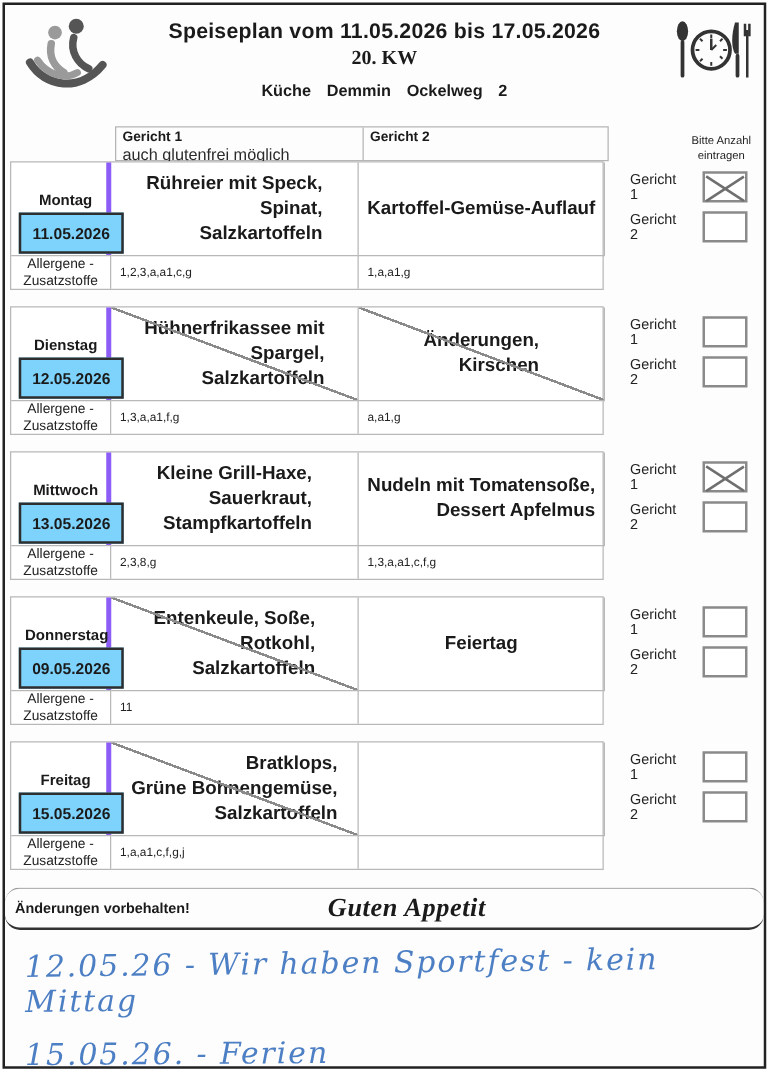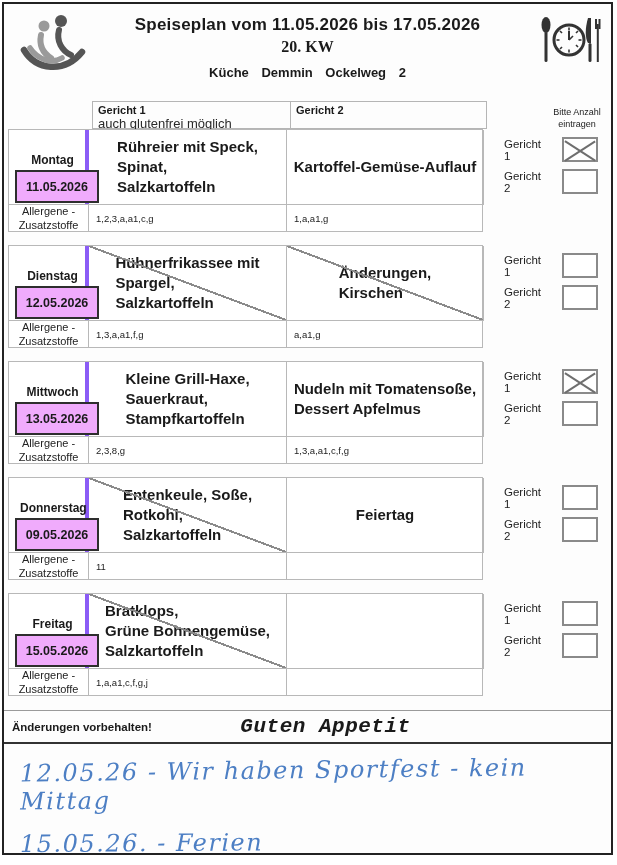--- a/index.html
+++ b/index.html
@@ -23,41 +23,41 @@
   .th { padding:2px 4px 0 5px; border-right:1px solid #b5b5b5; }
   .th:last-child { border-right:none; }
   .th-label { font-size:11px; font-weight:bold; }
   .th-sub { font-size:13px; color:#2a2a2a; }
   .count-header { position:absolute; left:527px; top:5px; width:84px; text-align:center; font-size:9px; line-height:1.35; color:#222; }
 
   .day-block { position:relative; width:605px; margin-bottom:13px; }
   .block-grid { width:475px; display:grid; grid-template-columns:80px 198px 197px; grid-template-rows:74px 27px; border:1px solid #b8b8b8; background:#fff; }
   .day-cell { position:relative; border-right:4px solid #8b5cf6;margin-left:11px; }
   .day-name { position:absolute; bottom:37px; left:0; width:100%; text-align:center; font-size:12px; font-weight:bold; }
-  .date-box { position:absolute; left:-5px; bottom:1px; width:84px; height:33px; border:2px solid #2e2e2e; background:#f0abfc; display:flex; align-items:center; justify-content:center; font-size:12.5px; font-weight:bold; z-index:2; }
-  .dish-cell { position:relative; border-right:1px solid #b8b8b8; display:flex; align-items:center; justify-content:center; text-align:left; font-size:15px; font-weight:bold; line-height:1.35; white-space:pre-line; padding:0 4px; }
+  .date-box { position:absolute; left:-5px; bottom:1px; width:84px; height:33px; border:2px solid #2e2e2e; background:#7dd3fc; display:flex; align-items:center; justify-content:center; font-size:12.5px; font-weight:bold; z-index:2; }
+  .dish-cell { position:relative; border-right:1px solid #b8b8b8; display:flex; align-items:center; justify-content:center; text-align:right; font-size:15px; font-weight:bold; line-height:1.35; white-space:pre-line; padding:0 4px; }
   .dish-cell:last-child { border-right:none; }
   .dish-cell.crossed::before { content:""; position:absolute; inset:0;
     background:linear-gradient(to top right, transparent calc(50% - 1px), #8a8a8a calc(50% - 1px), #8a8a8a calc(50% + 1px), transparent calc(50% + 1px)); }
   .allerg-label { border-top:1px solid #b8b8b8; border-right:1px solid #b8b8b8; display:flex; align-items:center; justify-content:center; text-align:center; font-size:11px; line-height:1.3; white-space:pre-line; color:#222; }
   .allerg-val { border-top:1px solid #b8b8b8; border-right:1px solid #b8b8b8; display:flex; align-items:center; font-size:9.5px; padding-left:7px; color:#222; }
   .allerg-val:last-child { border-right:none; }
 
   .choice-label { position:absolute; left:496px; width:46px; height:24px; display:flex; align-items:center; font-size:11.5px; color:#222; }
   .choice-label.row1 { top:9px; } .choice-label.row2 { top:41px; }
   .checkbox { position:absolute; left:554px; width:36px; height:25px; border:2px solid #8a8a8a; background:#fff; }
   .checkbox.row1 { top:8px; } .checkbox.row2 { top:40px; }
   .checkbox.checked::before, .checkbox.checked::after { content:""; position:absolute; left:-7%; top:50%; width:114%; height:2px; background:#6f6f6f; }
   .checkbox.checked::before { transform:rotate(33deg); }
   .checkbox.checked::after { transform:rotate(-33deg); }
 
   
-  .footer { margin-top:14px; height:34px; border-top:1px solid #9a9a9a; border-bottom:2px solid #333; position:relative; display:flex; align-items:center; }
+  .footer { margin-top:14px; height:34px; border-top:1px solid #9a9a9a; border-bottom:2px solid #333; position:relative; display:flex; align-items:center;border-radius:12px; }
   .footer-left { padding-left:8px; font-size:11.5px; font-weight:bold; position:relative; z-index:2; }
-  .footer-center { position:absolute; left:0; right:0; text-align:center; font-family:Liberation Mono, monospace; font-style:italic; font-weight:bold; font-size:21px; letter-spacing:.5px;margin-left:36px; }
+  .footer-center { position:absolute; left:0; right:0; text-align:center; font-family:Liberation Serif, serif; font-style:italic; font-weight:bold; font-size:21px; letter-spacing:.5px;margin-left:36px; }
 
   
   .notes { padding:12px 0 0 16px; }
   .note { font-family:"DejaVu Serif", serif; font-style:italic; font-size:24px; letter-spacing:1.5px; }
   .note-1 { transform:rotate(-0.7deg); }
   .note-2 { margin-top:16px; transform:rotate(-0.4deg); }
 </style>
 </head>
 <body>
 

